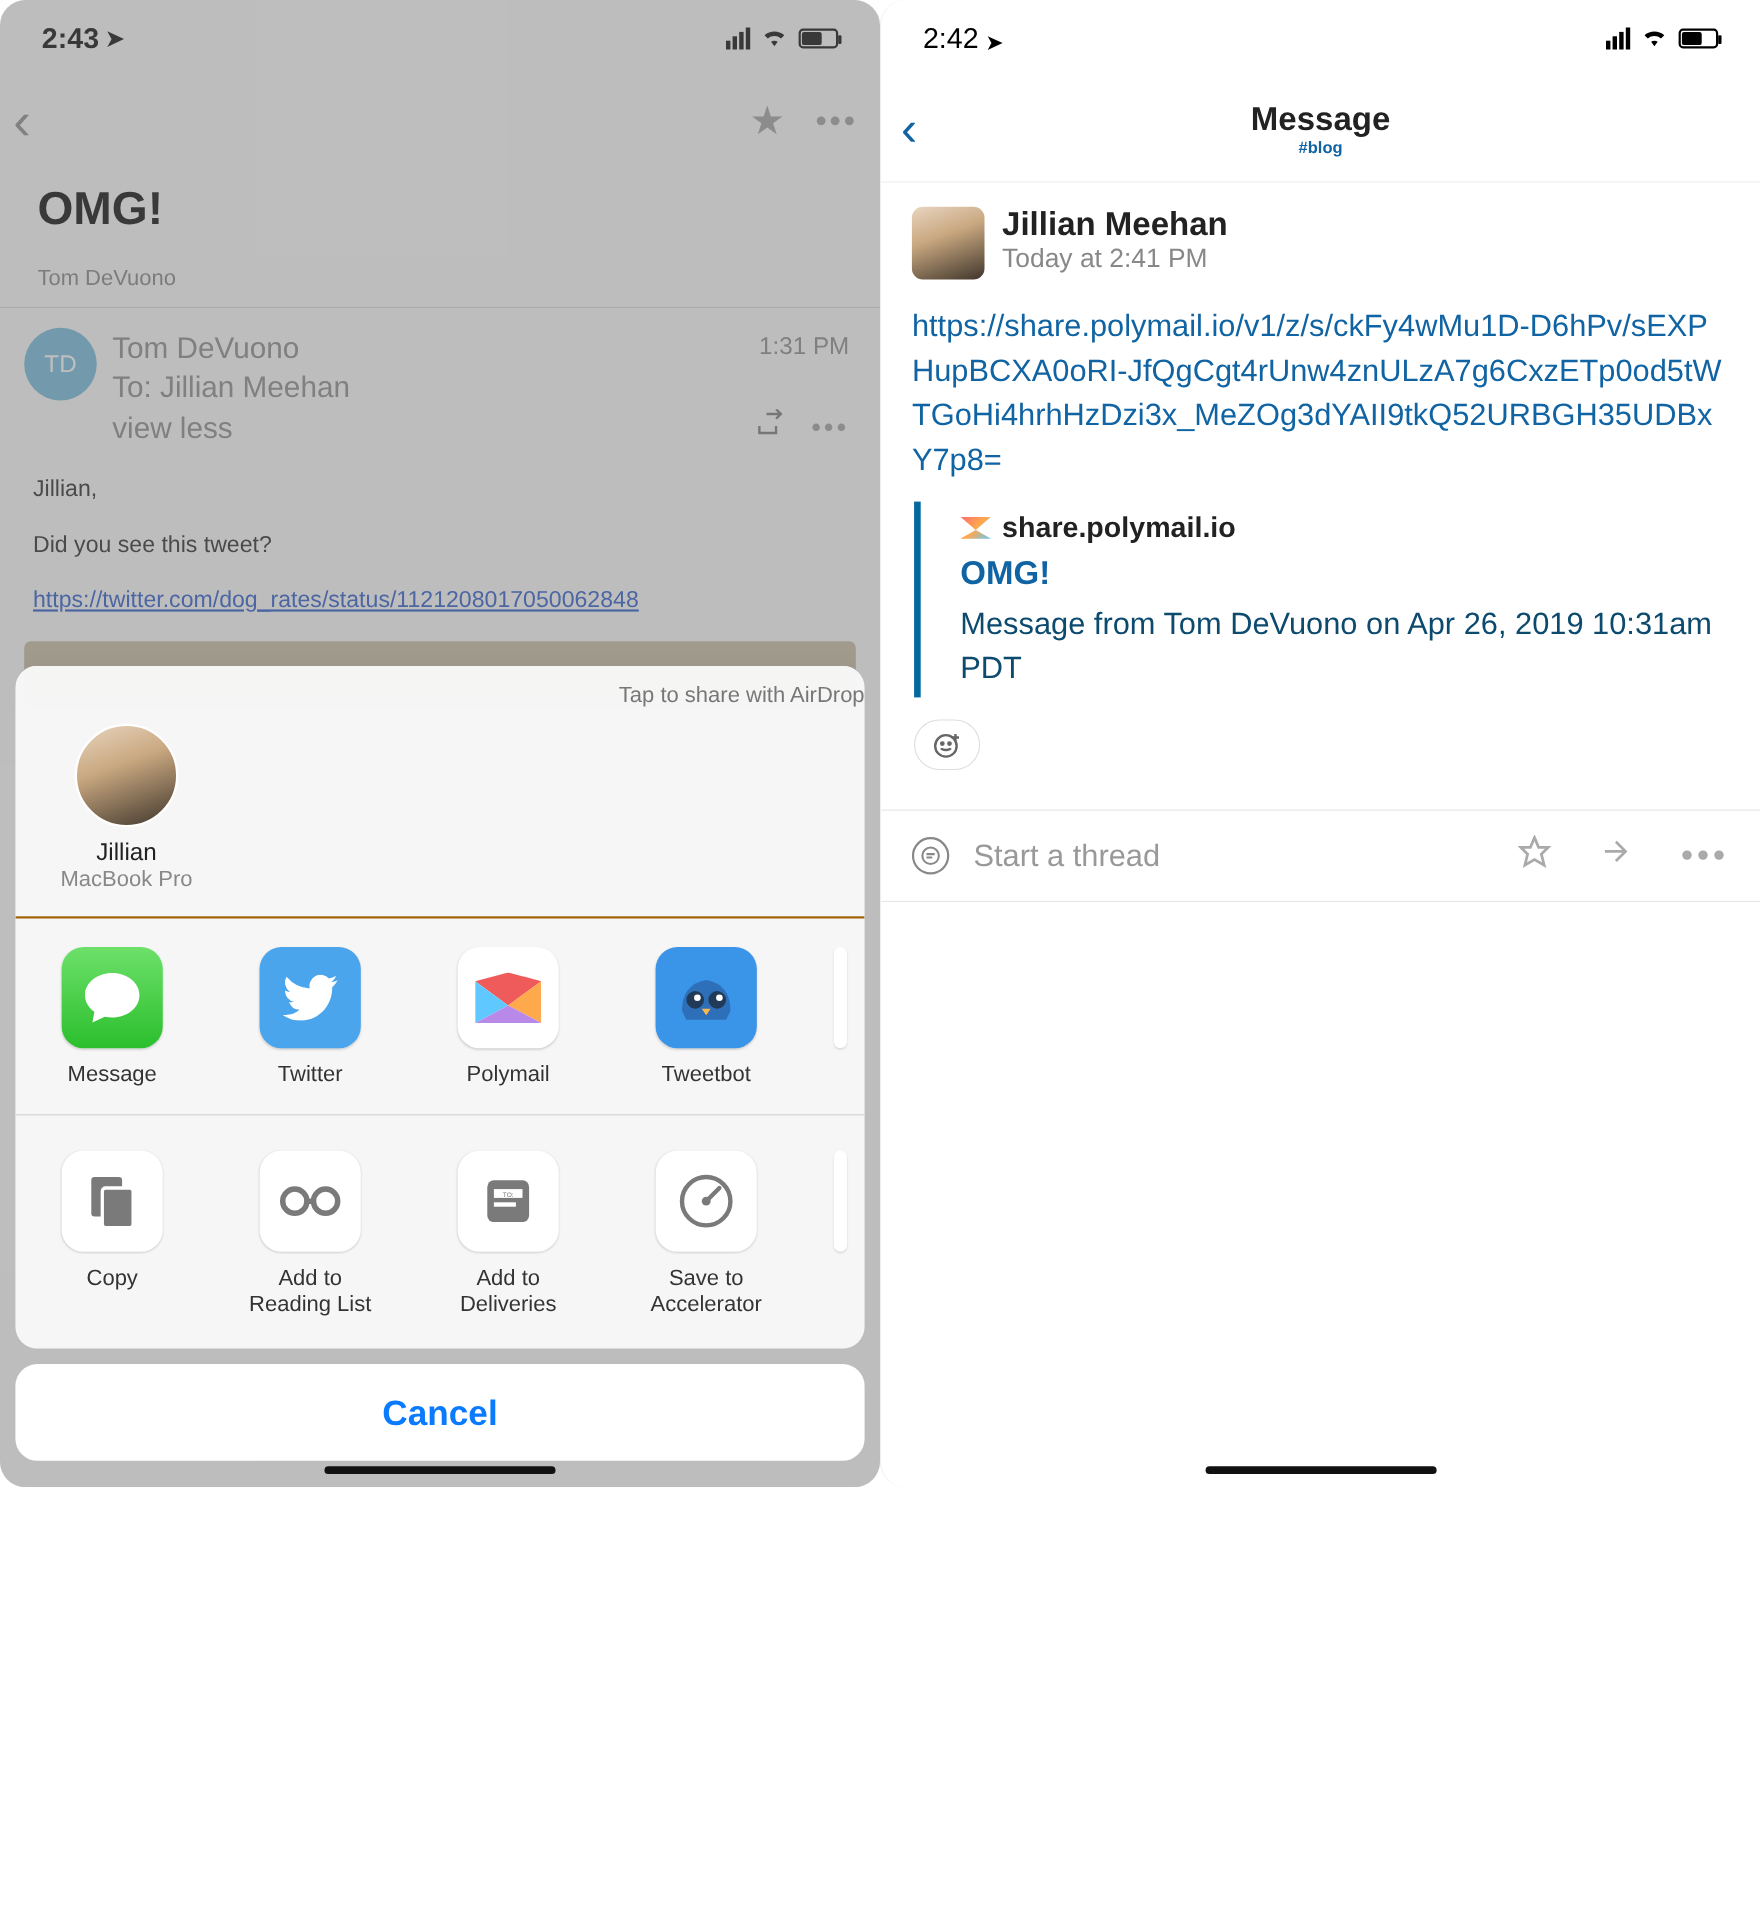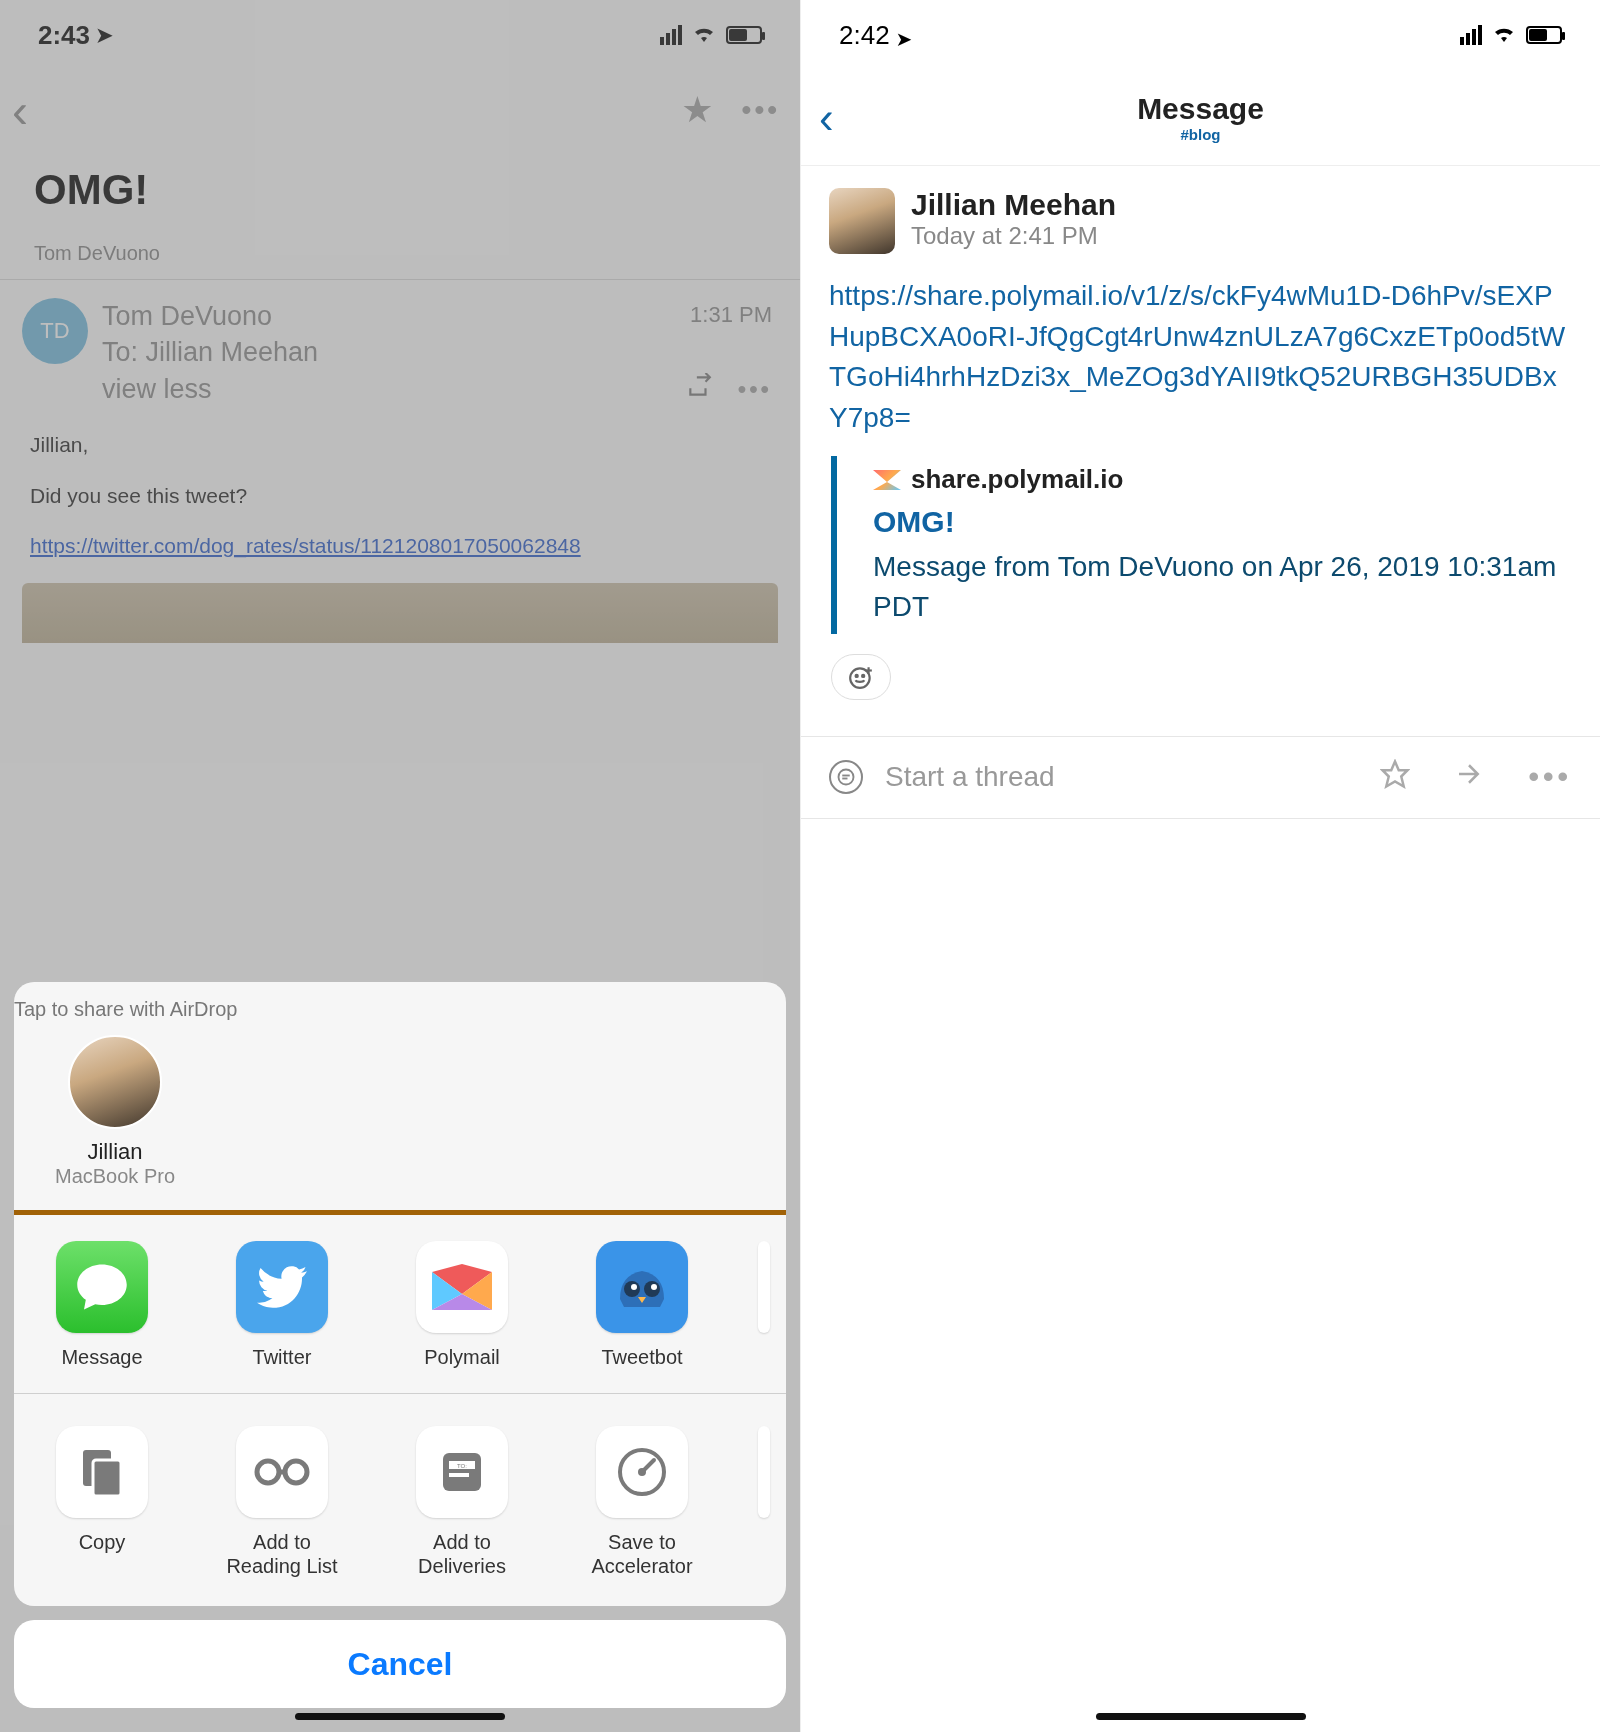--- a/index.html
+++ b/index.html
@@ -1,18 +1,18 @@
 <!DOCTYPE html>
 <html><head>
 <meta charset="utf-8">
 <style>
   * { box-sizing: border-box; margin: 0; padding: 0; }
   body { font-family: -apple-system, "Helvetica Neue", sans-serif; background: #fff; }
   .canvas { width: 1600px; height: 1732px; display: flex; position: relative; }
-  .pane-left, .pane-right { width: 800px; height: 1732px; position: relative; overflow: hidden; }
+  .pane-left, .pane-right { width: 800px; height: 1352px; position: relative; overflow: hidden; border-radius: 23px; }
 
   
   .pane-left { background: #fefefe; }
   .dim-overlay { position: absolute; inset: 0; background: rgba(120,120,120,0.48); z-index: 5; }
   .status-bar { height: 70px; display: flex; align-items: center; justify-content: space-between; padding: 0 38px; position: relative; z-index: 2; }
   .status-time { font-size: 26px; font-weight: 600; display:flex; align-items:center; gap:6px;}
   .status-icons { display: flex; align-items: center; gap: 10px; }
   .loc-arrow { font-size: 20px; }
 
   .nav-bar { height: 80px; display:flex; align-items:center; justify-content:space-between; padding: 0 20px 0 12px; position:relative; z-index:2;}
@@ -34,21 +34,21 @@
 
   .body-text { padding: 14px 30px; font-size: 21px; color:#222; line-height:1.55; position:relative; z-index:2;}
   .body-text p { margin-bottom: 18px; }
   .tweet-link { color: #2356c9; text-decoration: underline; word-break:break-all;}
 
   .img-strip { margin: 6px 22px 0; height: 60px; background: linear-gradient(#c9bda4, #b8aa8d); border-radius: 6px 6px 0 0; position:relative; z-index:2;}
 
   
   .share-sheet { position:absolute; left:14px; right:14px; bottom: 24px; z-index: 10; }
   .sheet-body { background: rgba(248,248,248,0.97); backdrop-filter: blur(8px); border-radius: 20px; overflow:hidden; }
-  .airdrop-section { padding: 16px 0 22px; text-align:left; border-bottom:5px solid #a16207;}
+  .airdrop-section { padding: 16px 0 22px; text-align:right; border-bottom:2px solid #a16207;}
   .airdrop-hint { font-size: 20px; color:#777; margin-bottom: 14px;}
   .airdrop-contact { display:flex; flex-direction:column; align-items:center; width:190px; margin-left:6px;}
   .airdrop-ava { width:94px; height:94px; border-radius:50%; background: linear-gradient(160deg,#e8d5c0 0%, #c9a880 40%, #40362c 100%); border:2px solid #fff;}
   .airdrop-name { font-size:22px; color:#222; margin-top:10px;}
   .airdrop-device { font-size:20px; color:#888;}
 
   .app-row { display:flex; padding: 26px 20px 24px; gap: 44px; border-bottom:1px solid #cfcfcf; overflow:hidden;}
   .action-row { display:flex; padding: 32px 20px 28px; gap: 44px; overflow:hidden;}
   .share-item { display:flex; flex-direction:column; align-items:center; width:136px; flex-shrink:0;}
   .share-icon { width:92px; height:92px; border-radius:20px; display:flex; align-items:center; justify-content:center; font-size:50px; margin-bottom:12px; box-shadow: 0 1px 2px rgba(0,0,0,0.15);}

